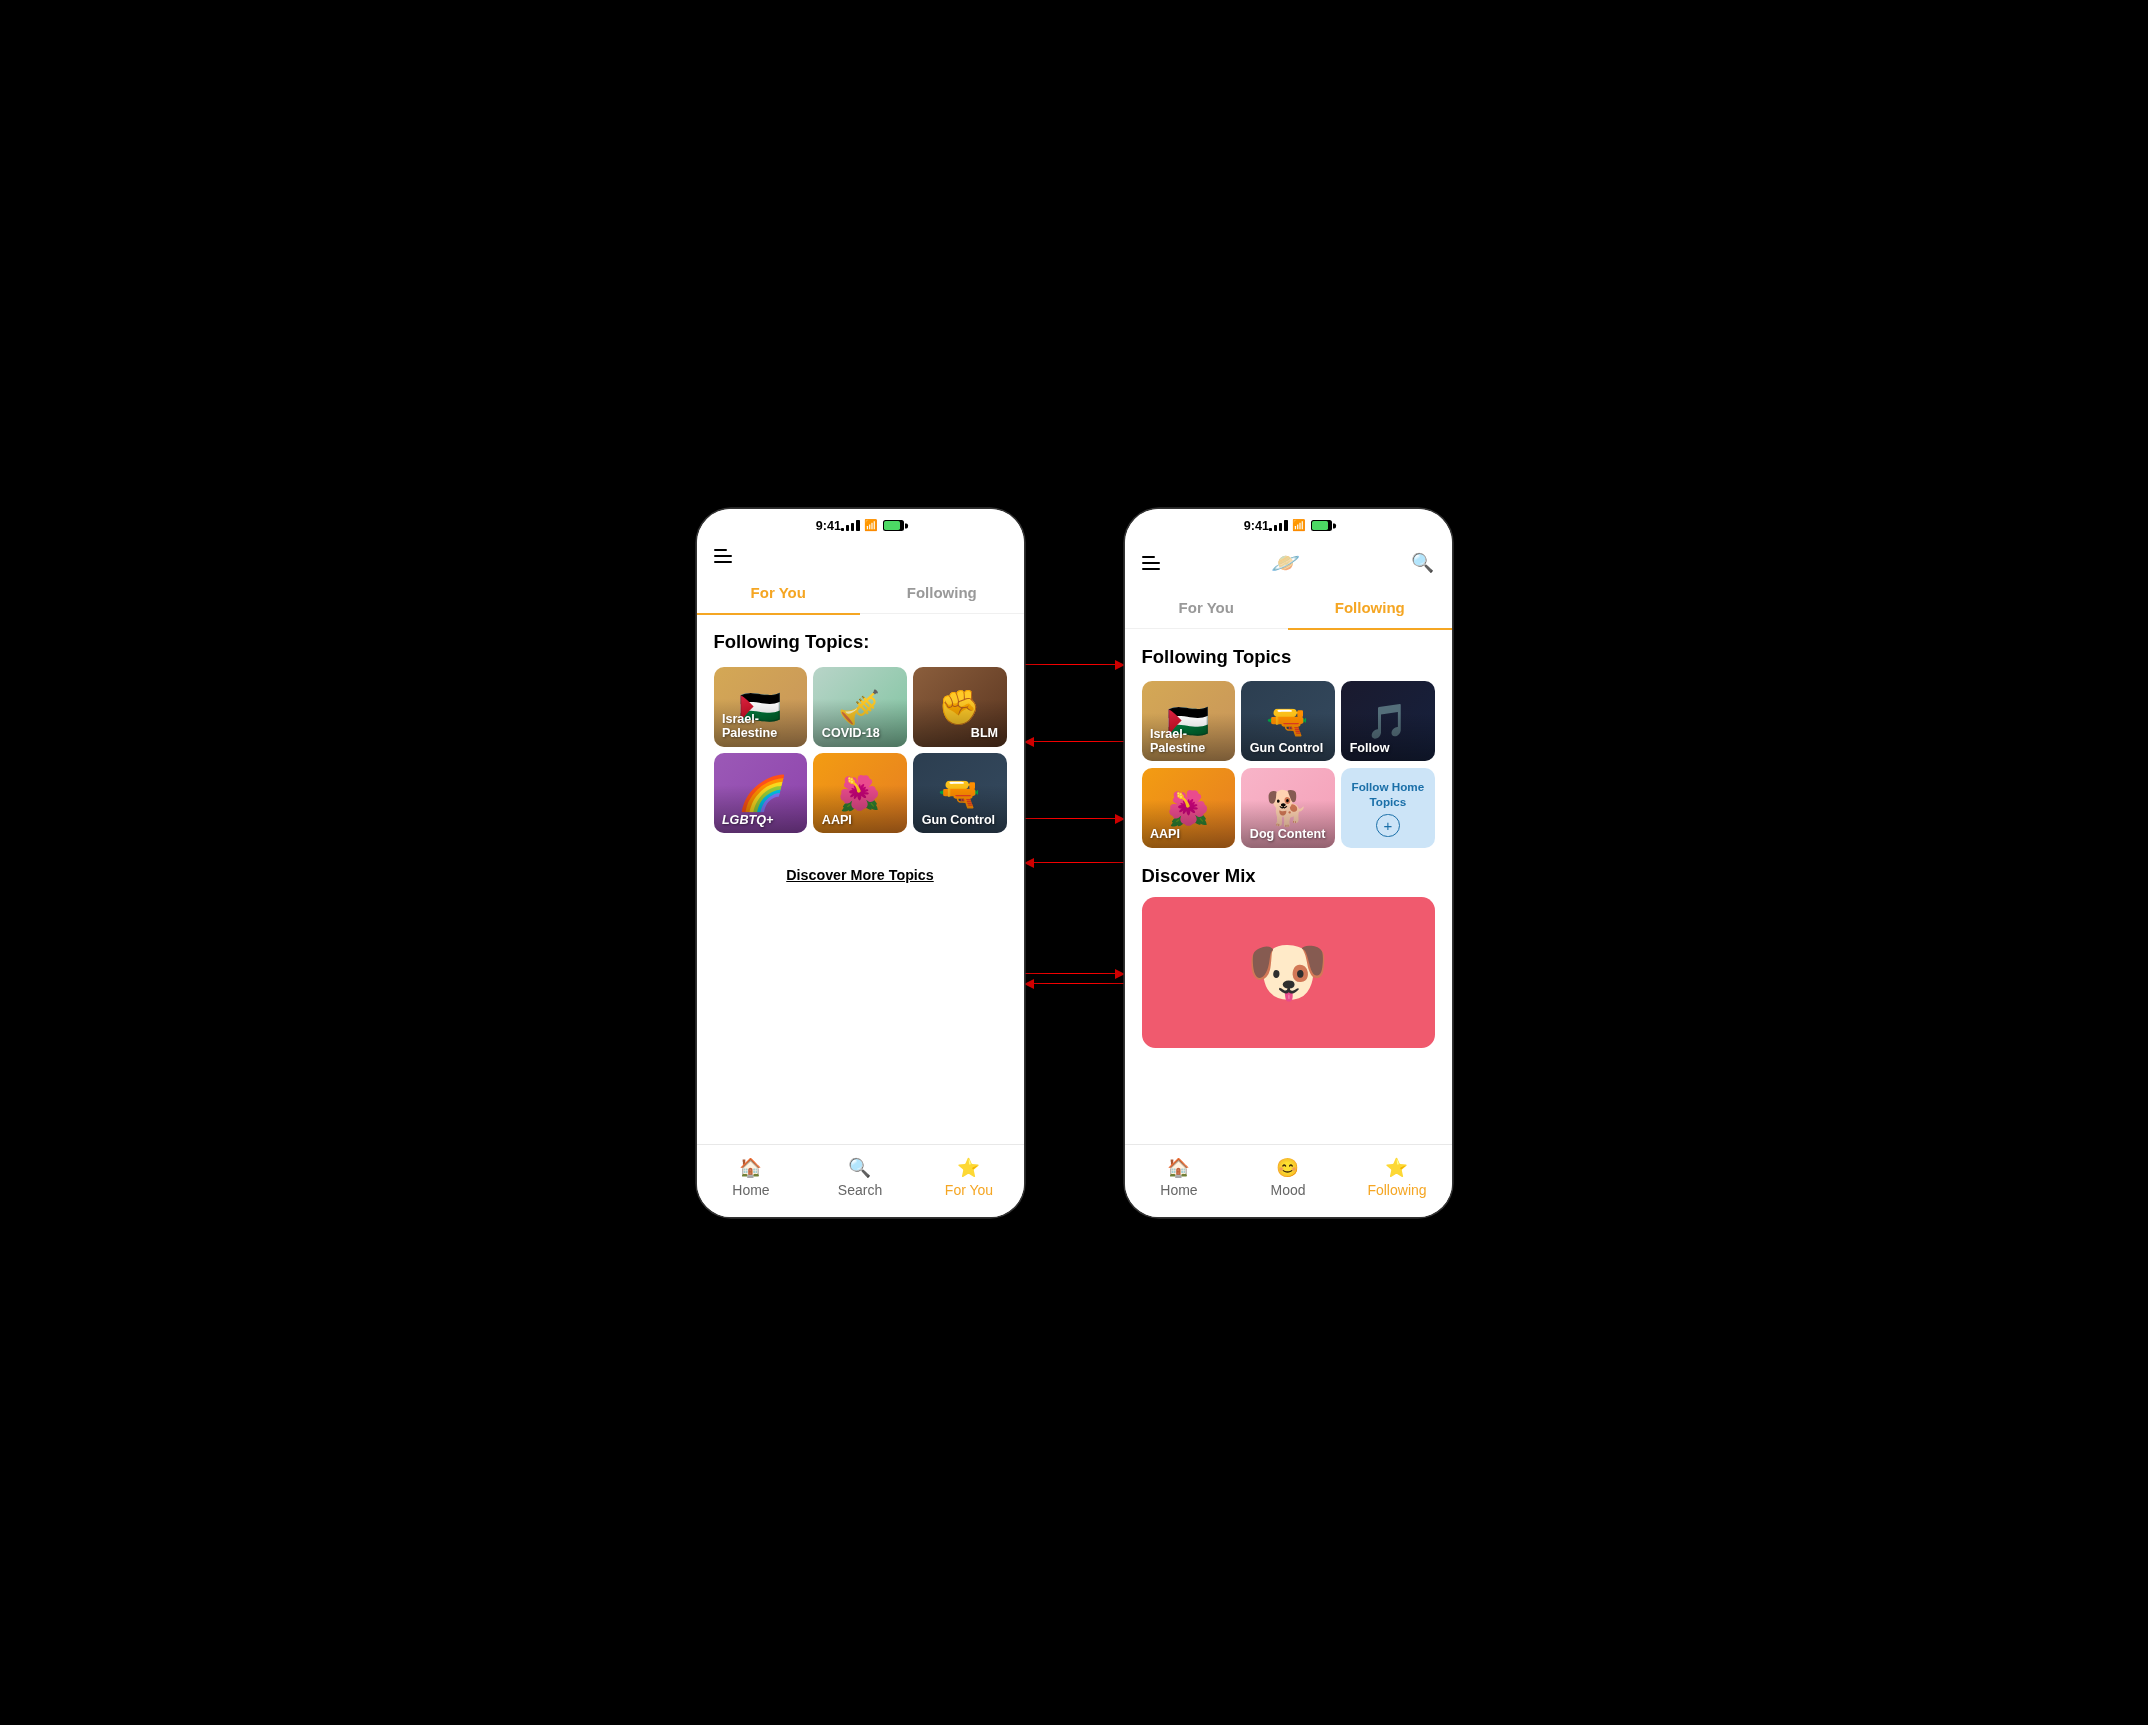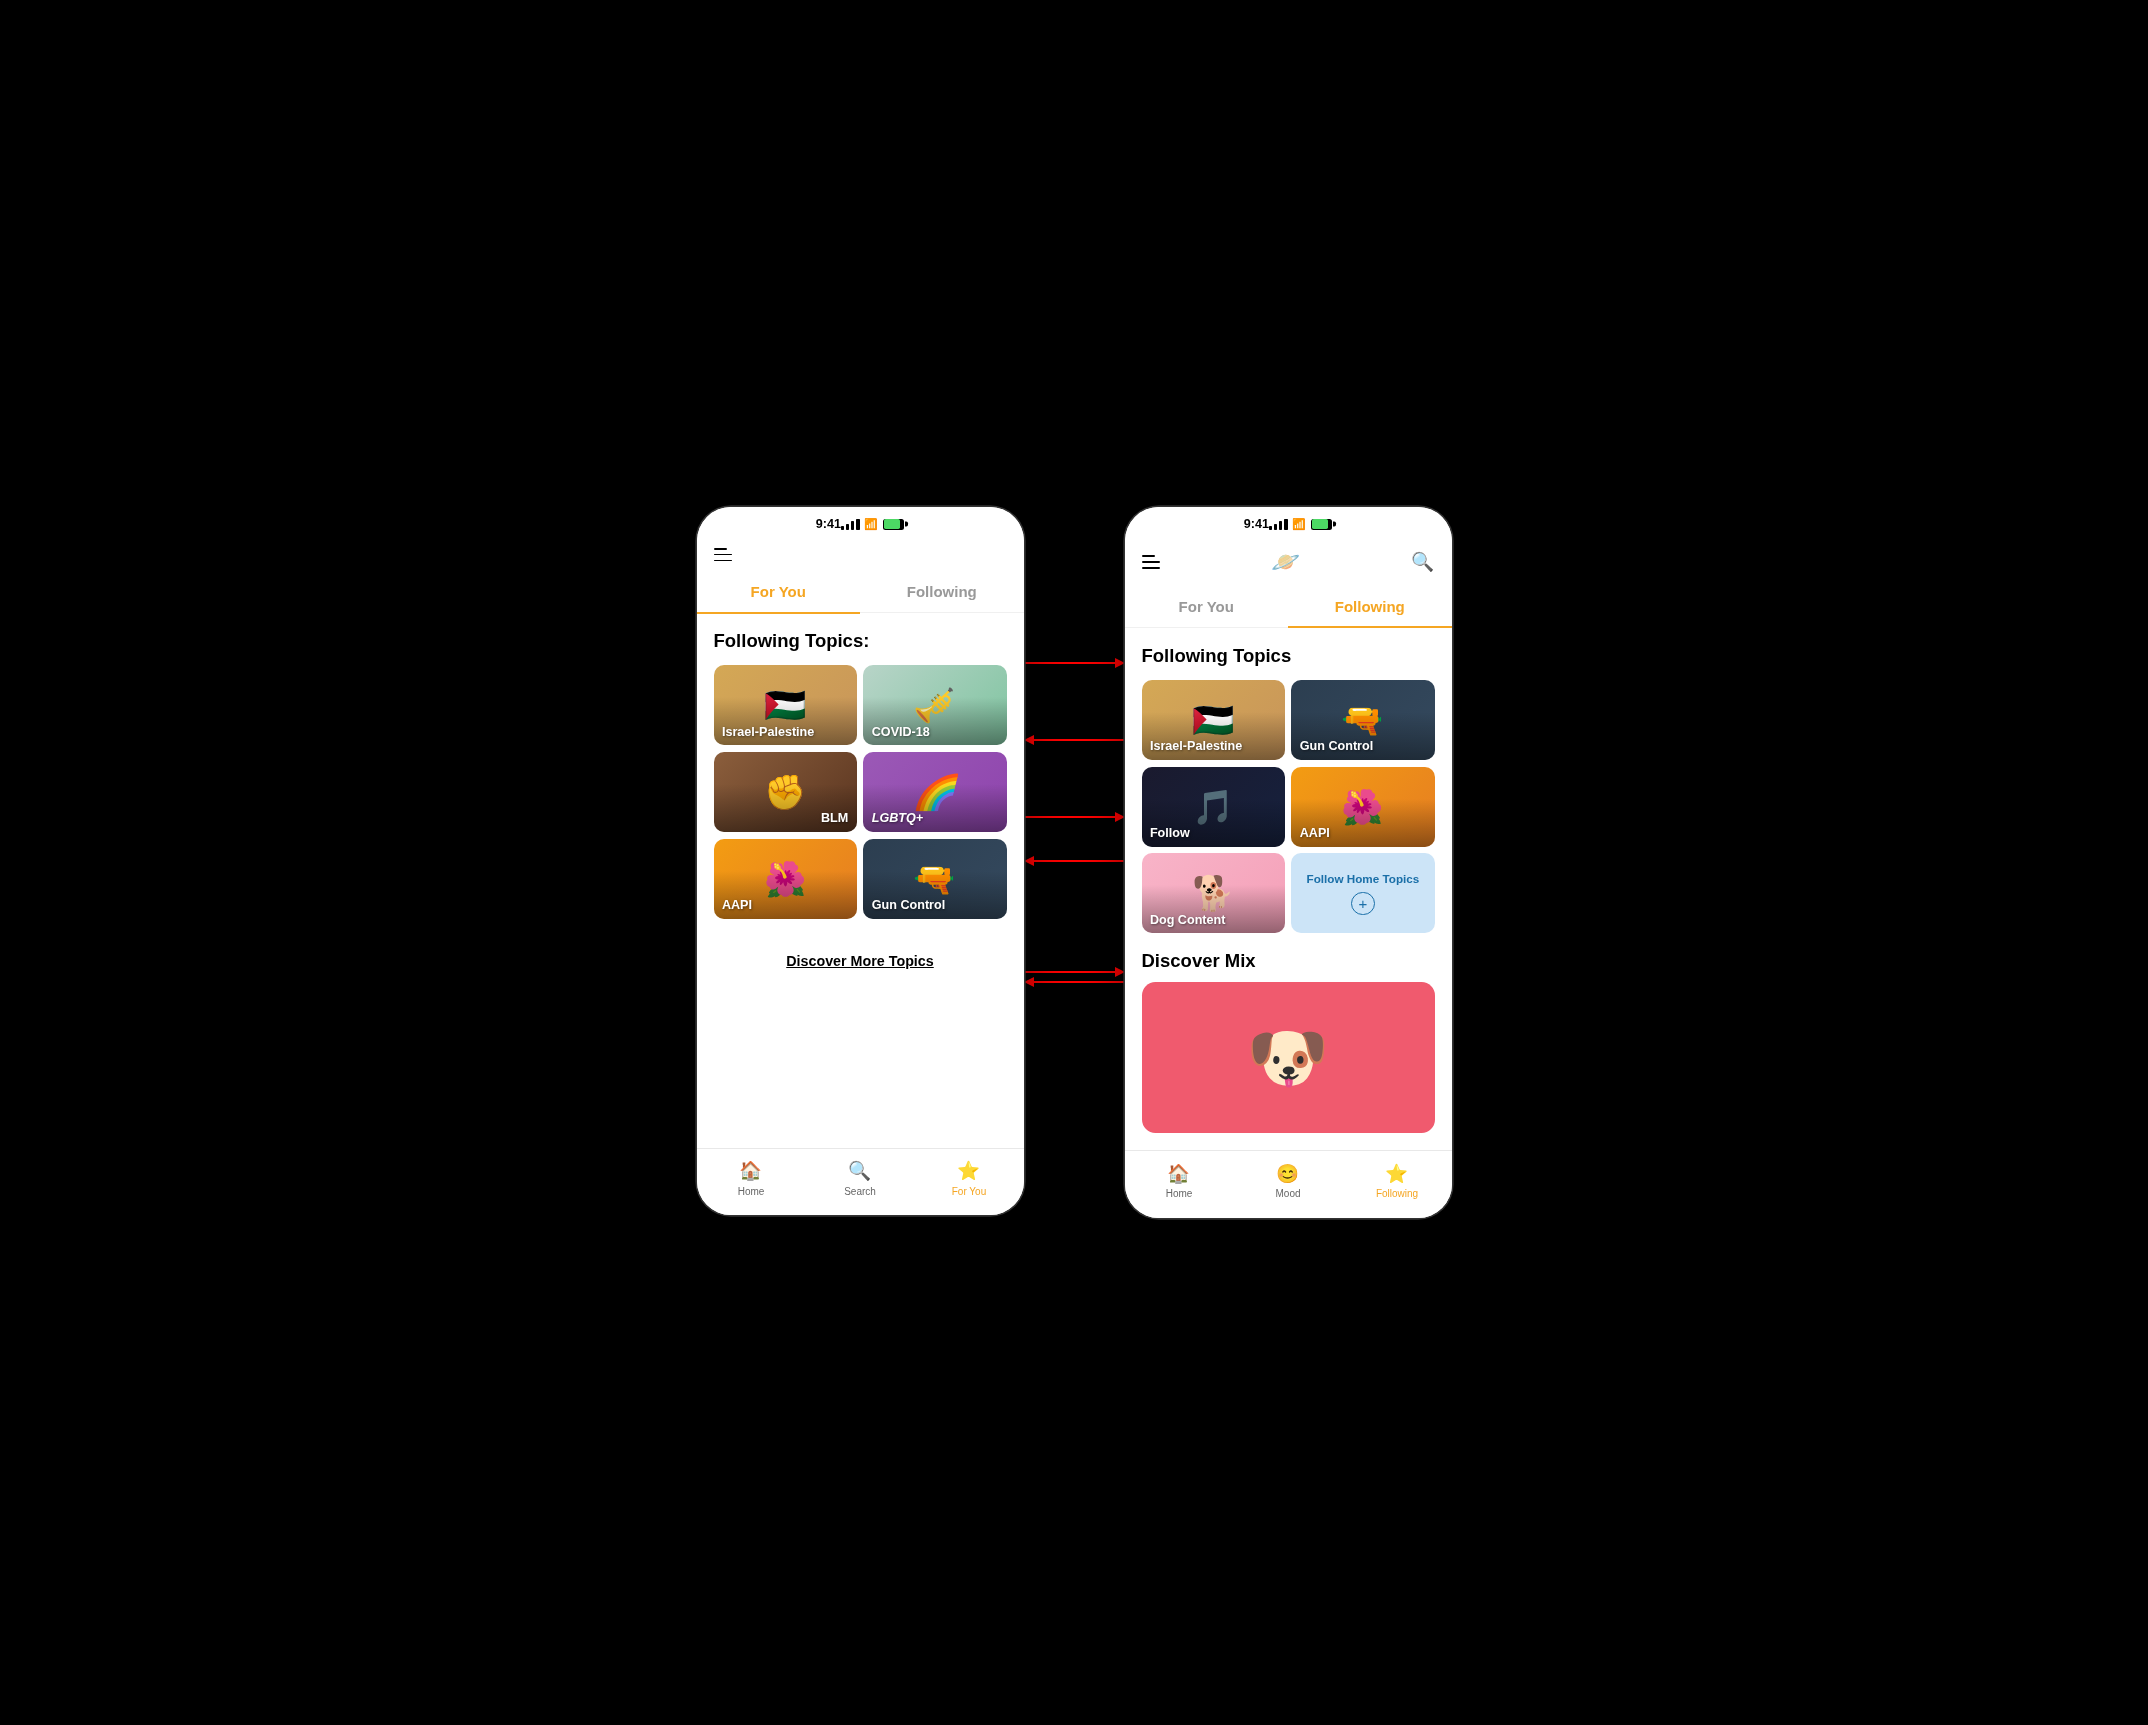--- a/index.html
+++ b/index.html
@@ -147,21 +147,21 @@
       overflow-y: auto;
     }
     .section-title {
       font-size: 18.5px;
       font-weight: 700;
       margin-bottom: 13.4px;
       color: #000;
     }
     .topics-grid {
       display: grid;
-      grid-template-columns: 1fr 1fr;
+      grid-template-columns: 1fr 1fr 1fr;
       gap: 6.7px;
       margin-bottom: 17px;
     }
     .topic-card {
       border-radius: 10px;
       height: 80px;
       position: relative;
       overflow: hidden;
       display: flex;
       align-items: flex-end;
@@ -214,21 +214,21 @@
       flex-direction: column;
       align-items: center;
       gap: 3.4px;
       cursor: pointer;
       padding: 5px 0;
     }
     .nav-icon {
       font-size: 18.5px;
     }
     .nav-label {
-      font-size: 10px;
+      font-size: 14px;
       color: #666;
     }
     .nav-label.active {
       color: #F5A623;
     }
     .nav-icon.active {
       color: #F5A623;
     }
     
     .follow-more-card {

